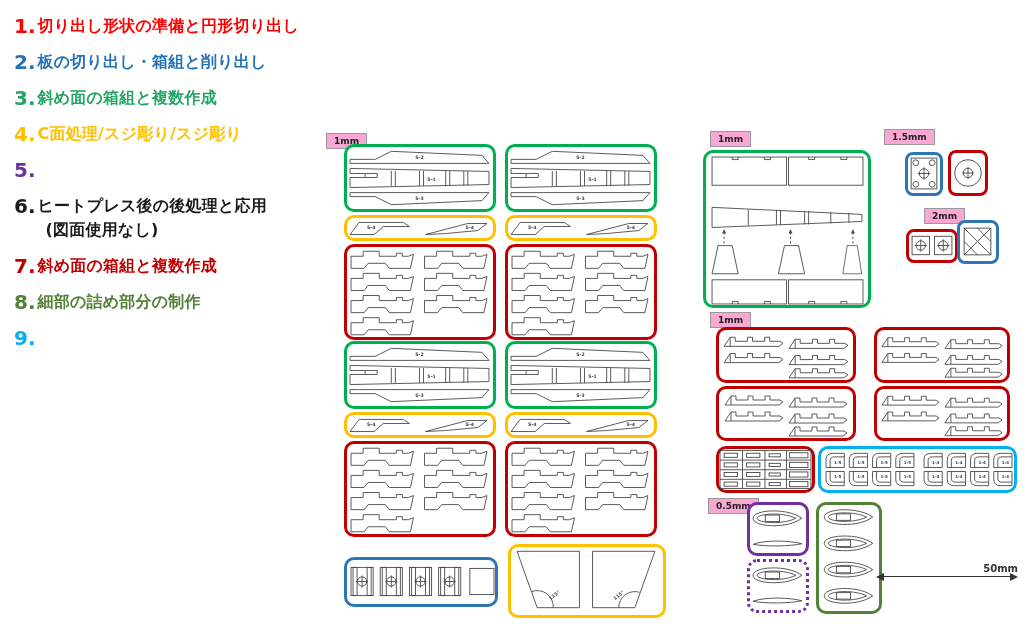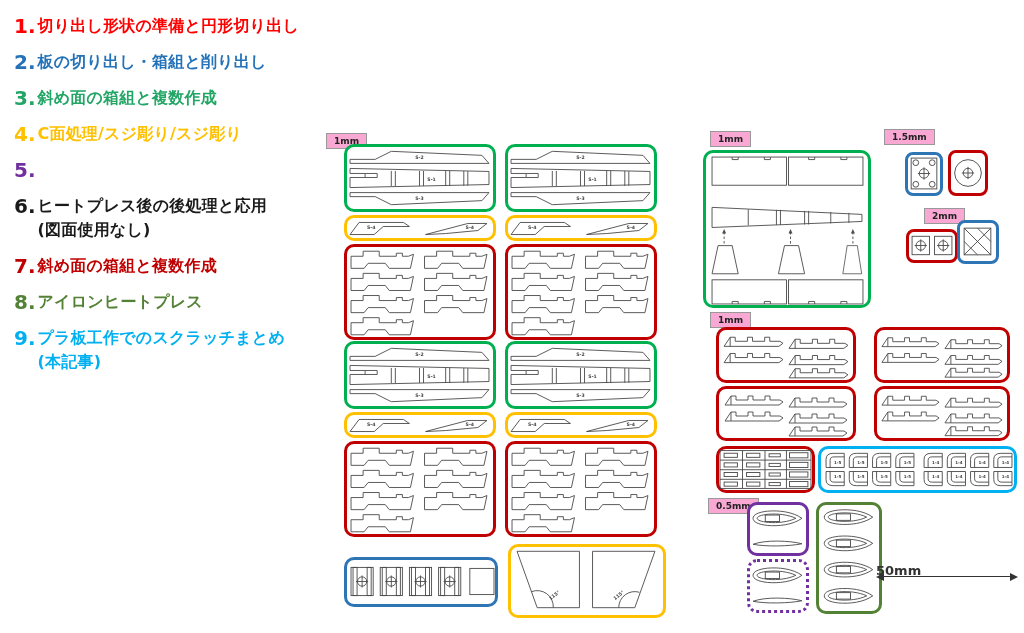--- a/index.html
+++ b/index.html
@@ -20,22 +20,22 @@
   svg .dash{stroke-dasharray:2.5 2}
   svg .arr{fill:#4a4a4a;stroke:none}
   svg text{stroke:none;fill:#444;font-family:"DejaVu Sans",sans-serif}
   .tl{font-size:4.6px;text-anchor:middle;font-weight:bold}
   .mm{position:absolute;border:1.5px solid #999;background:#f9a8d4;font-size:9px;
       font-weight:bold;color:#222;padding:1px 7px;line-height:12px}
   .list{position:absolute;left:14px;top:14px;width:345px}
   .li{display:flex;margin-bottom:12px;font-weight:bold}
   .li .num{font-size:20px;line-height:24px;margin-right:2px}
   .li .txt{font-size:16px;line-height:24px;letter-spacing:0.2px}
-  .li .sub{display:block;margin-left:0}
-  .scale-label{position:absolute;top:0;left:0;right:0;text-align:left;font-size:13px;color:#333;font-weight:bold}
+  .li .sub{display:block;margin-left:8px}
+  .scale-label{position:absolute;top:0;left:0;right:0;text-align:right;font-size:10px;color:#333;font-weight:bold}
   .scale-line{position:absolute;top:13px;left:2px;right:2px;border-top:1.6px solid #333}
   .ah{position:absolute;top:10px;width:0;height:0;border-top:4px solid transparent;border-bottom:4px solid transparent}
   .ah-l{left:0;border-right:8px solid #333}
   .ah-r{right:0;border-left:8px solid #333}
 </style>
 </head>
 <body>
 
 <svg width="0" height="0" style="position:absolute">
 <defs>
@@ -120,25 +120,24 @@
   <div class="li" style="color: rgb(26, 26, 26);">
       <span class="num">6.</span>
       <span class="txt"><span>ヒートプレス後の後処理と応用</span><span class="sub">(図面使用なし)</span></span>
     </div>
   <div class="li" style="color: rgb(192, 0, 0);">
       <span class="num">7.</span>
       <span class="txt">斜め面の箱組と複数作成</span>
     </div>
   <div class="li" style="color: rgb(83, 129, 53);">
       <span class="num">8.</span>
-      <span class="txt">アイロンヒートプレス</span>
+      <span class="txt">細部の詰め部分の制作</span>
     </div>
   <div class="li" style="color: rgb(0, 176, 240);">
       <span class="num">9.</span>
-      <span class="txt"><span>プラ板工作でのスクラッチまとめ</span><span class="sub">(本記事)</span></span>
     </div>
 </div>
 
 <div class="mm" style="left:326px;top:133px">1mm</div>
 <div class="mm" style="left:710px;top:131px">1mm</div>
 <div class="mm" style="left:884px;top:129px">1.5mm</div>
 <div class="mm" style="left:924px;top:208px">2mm</div>
 <div class="mm" style="left:710px;top:312px">1mm</div>
 <div class="mm" style="left:708px;top:498px">0.5mm</div>
 

